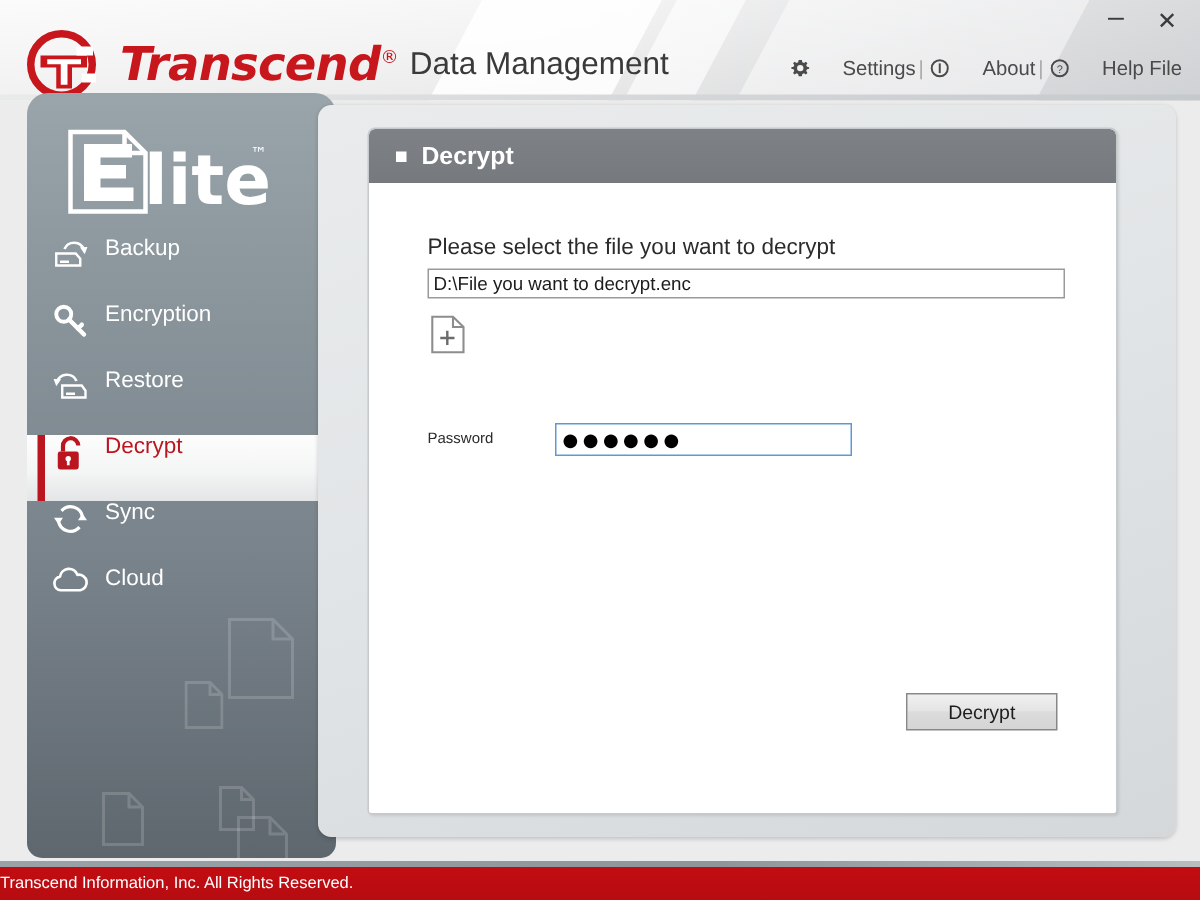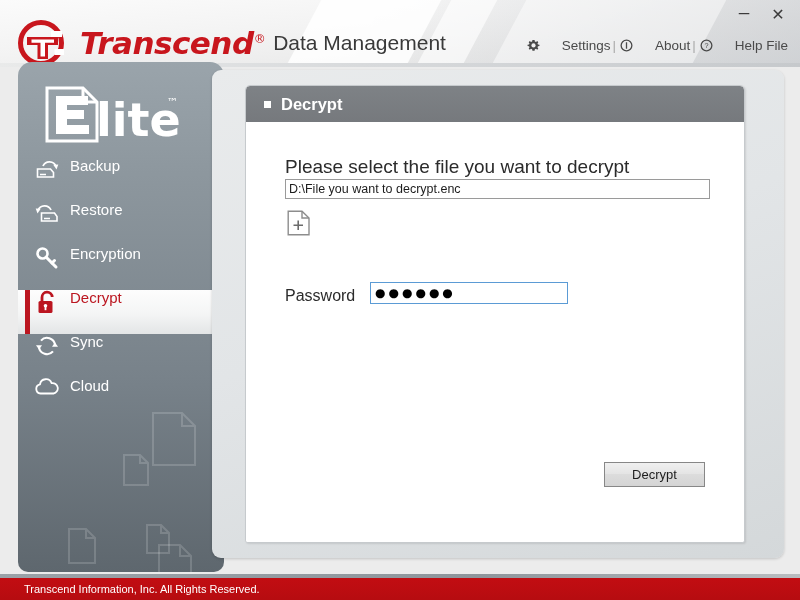--- a/index.html
+++ b/index.html
@@ -122,35 +122,35 @@
   }
   .card-head .bullet {
     width:7px; height:7px; background:#ffffff; margin-left:18px; margin-right:10px;
   }
   .card-head .ctitle {
     color:#ffffff; font-size:16.5px; font-weight:bold; line-height:1;
   }
   .card-body { position:relative; height:422px; background:#fff; }
 
   .fld-label {
-    position:absolute; left:39px; top:34px; font-size:19px; color:#2b2b2b;
+    position:absolute; left:39px; top:34px; font-size:15px; color:#2b2b2b;
   }
   .path-input {
     position:absolute; left:39px; top:57px; width:425px; height:20px;
     border:1px solid #9a9a9a; background:#ffffff;
     font-family:"Liberation Sans", sans-serif; font-size:12.5px; color:#1c1c1c;
     padding:0 3px; outline:none;
   }
   .addfile {
     position:absolute; left:41px; top:88px; width:24px; height:26px;
     cursor:pointer; background:none; border:none; padding:0;
   }
 
   .pw-label {
-    position:absolute; left:39px; top:165px; font-size:16px; color:#2b2b2b;
+    position:absolute; left:39px; top:165px; font-size:10px; color:#2b2b2b;
   }
   .pw-input {
     position:absolute; left:124px; top:160px; width:198px; height:22px;
     border:1px solid #5b9bd5; background:#ffffff; outline:none;
     padding:0 4px; font-size:12px; color:#000;
     letter-spacing:3px;
     font-family:"DejaVu Sans", sans-serif;
   }
 
   .go-btn {
@@ -161,21 +161,21 @@
     cursor:pointer;
   }
 
   
   .footer {
     position:absolute; left:0; bottom:0; width:800px; height:22px;
     background:linear-gradient(180deg,#c20d12 0%,#b60c10 100%);
     display:flex; align-items:center;
   }
   .footer .ftxt {
-    color:#ffffff; font-size:11px; margin-left:24px; line-height:1;
+    color:#ffffff; font-size:11px; line-height:1;
   }
   .footline {
     position:absolute; left:0; bottom:22px; width:800px; height:4px;
     background:linear-gradient(90deg,#9aa2a8 0%,#8e969c 60%,#b9bdc0 100%);
   }
 </style>
 </head>
 <body>
 
 <div id="app">
@@ -296,39 +296,39 @@
             <line x1="5" y1="16.5" x2="11" y2="16.5" stroke="#fff" stroke-width="1.6"></line>
             <path d="M8 8 A7 7 0 0 1 21 8.5" fill="none" stroke="#fff" stroke-width="1.8"></path>
             <path d="M21.5 11.5 L18.3 6.8 L23.3 6.6 Z" fill="#fff"></path>
           </svg>
         </div>
         <div class="label">Backup</div>
       </div>
 
       <div class="navitem">
         <div class="ibox">
+          <svg width="24" height="24" viewBox="0 0 24 24">
+            <circle cx="7.5" cy="7.5" r="5" fill="none" stroke="#fff" stroke-width="2.6"></circle>
+            <path d="M11 11 L21 21" stroke="#fff" stroke-width="3" stroke-linecap="round"></path>
+            <path d="M17 17 L19.5 14.5" stroke="#fff" stroke-width="3" stroke-linecap="round"></path>
+          </svg>
+        </div>
+        <div class="label">Encryption</div>
+      </div>
+
+      <div class="navitem">
+        <div class="ibox">
           <svg width="24" height="22" viewBox="0 0 24 22">
             <path d="M6.5 11 H19.5 L22 14.5 V19 H6.5 Z" fill="none" stroke="#fff" stroke-width="1.6"></path>
             <line x1="9" y1="16.5" x2="15" y2="16.5" stroke="#fff" stroke-width="1.6"></line>
             <path d="M16 8 A7 7 0 0 0 3 8.5" fill="none" stroke="#fff" stroke-width="1.8"></path>
             <path d="M2.5 11.5 L5.7 6.8 L0.7 6.6 Z" fill="#fff"></path>
           </svg>
         </div>
         <div class="label">Restore</div>
-      </div>
-
-      <div class="navitem">
-        <div class="ibox">
-          <svg width="24" height="24" viewBox="0 0 24 24">
-            <circle cx="7.5" cy="7.5" r="5" fill="none" stroke="#fff" stroke-width="2.6"></circle>
-            <path d="M11 11 L21 21" stroke="#fff" stroke-width="3" stroke-linecap="round"></path>
-            <path d="M17 17 L19.5 14.5" stroke="#fff" stroke-width="3" stroke-linecap="round"></path>
-          </svg>
-        </div>
-        <div class="label">Encryption</div>
       </div>
 
       <div class="navitem active">
         <div class="redbar"></div>
         <div class="ibox">
           <svg width="22" height="25" viewBox="0 0 22 25">
             <path d="M6 11 V7.5 A5 5 0 0 1 16.2 7" fill="none" stroke="#bb1620" stroke-width="2.8"></path>
             <rect x="2.5" y="11" width="14" height="12" rx="1.6" fill="#bb1620"></rect>
             <circle cx="9.5" cy="15.8" r="1.8" fill="#ffffff"></circle>
             <rect x="8.6" y="15.8" width="1.8" height="4.4" fill="#ffffff"></rect>

